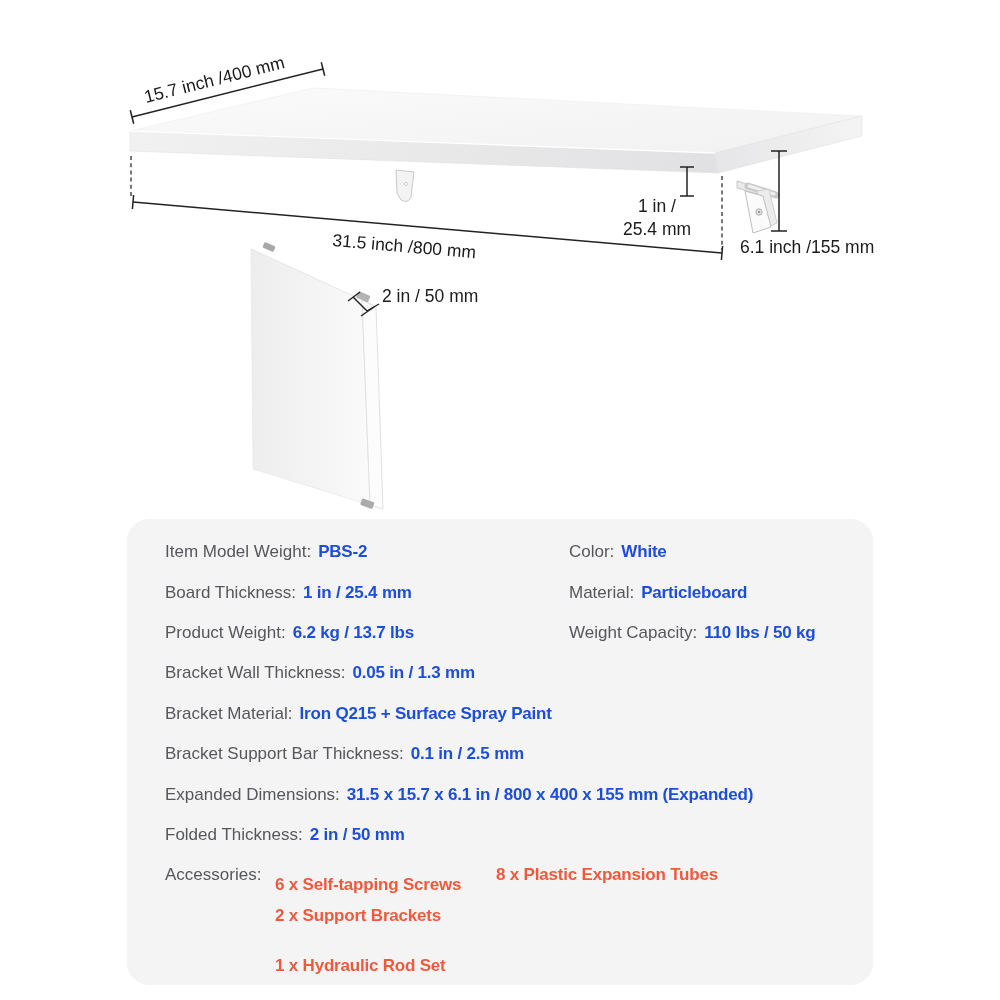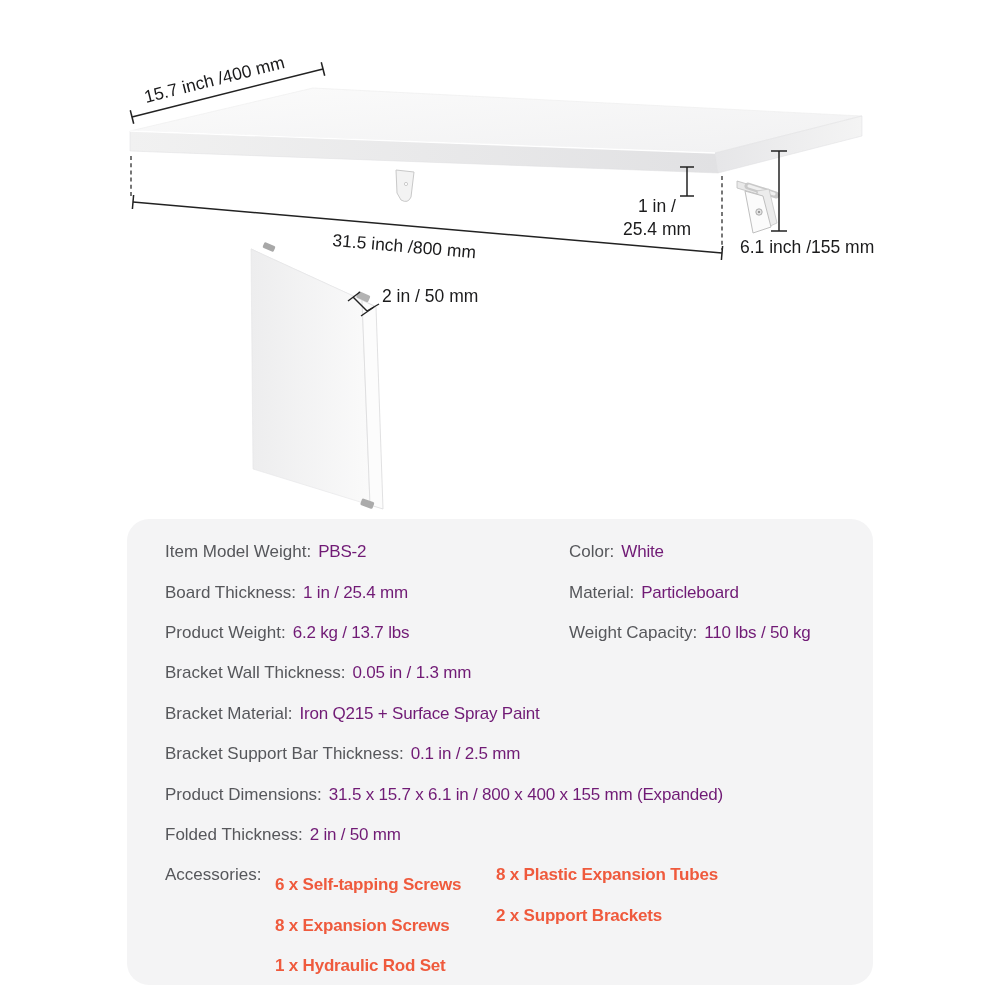--- a/index.html
+++ b/index.html
@@ -12,21 +12,21 @@
 
   .card {
     position:absolute; left:127px; top:519px; width:746px; height:466px;
     background:#f4f4f5; border-radius:22px; box-sizing:border-box;
     padding:13px 20px 0 38px;
     font-size:17px; color:#56575b;
   }
   .row { height:40.4px; display:flex; align-items:center; white-space:nowrap; }
   .cell1 { width:383px; flex:none; }
   .cell2 { flex:1;margin-left:21px; }
-  .val { color:#701a75; font-weight:400; margin-left:7px; letter-spacing:-0.2px; }
+  .val { color:#1d4ed8; font-weight:700; margin-left:7px; letter-spacing:-0.2px; }
   .accA { width:110px; flex:none; }
   .accB { width:221px; flex:none; color:#ef5a3d; font-weight:700; letter-spacing:-0.2px;margin-top:20px; }
   .accC { flex:1; color:#ef5a3d; font-weight:700; letter-spacing:-0.2px; }
 </style>
 </head>
 <body>
 
 <div class="stage">
 
   <svg class="diagram-svg" width="1000" height="515" viewBox="0 0 1000 515">
@@ -160,38 +160,37 @@
       <span>Bracket Material:</span>
         <span class="val">Iron Q215 + Surface Spray Paint</span>
     </div>
 
     <div class="row">
       <span>Bracket Support Bar Thickness:</span>
         <span class="val">0.1 in / 2.5 mm</span>
     </div>
 
     <div class="row">
-      <span>Product Dimensions:</span>
+      <span>Expanded Dimensions:</span>
         <span class="val">31.5 x 15.7 x 6.1 in / 800 x 400 x 155 mm (Expanded)</span>
     </div>
 
     <div class="row">
       <span>Folded Thickness:</span>
         <span class="val">2 in / 50 mm</span>
     </div>
 
     <div class="row">
       <div class="accA">Accessories:</div>
       <div class="accB">6 x Self-tapping Screws</div>
       <div class="accC">8 x Plastic Expansion Tubes</div>
     </div>
 
     <div class="row">
       <div class="accA"></div>
-      <div class="accB">8 x Expansion Screws</div>
       <div class="accC">2 x Support Brackets</div>
     </div>
 
     <div class="row">
       <div class="accA"></div>
       <div class="accB">1 x Hydraulic Rod Set</div>
       <div class="accC"></div>
     </div>
 
   </div>

